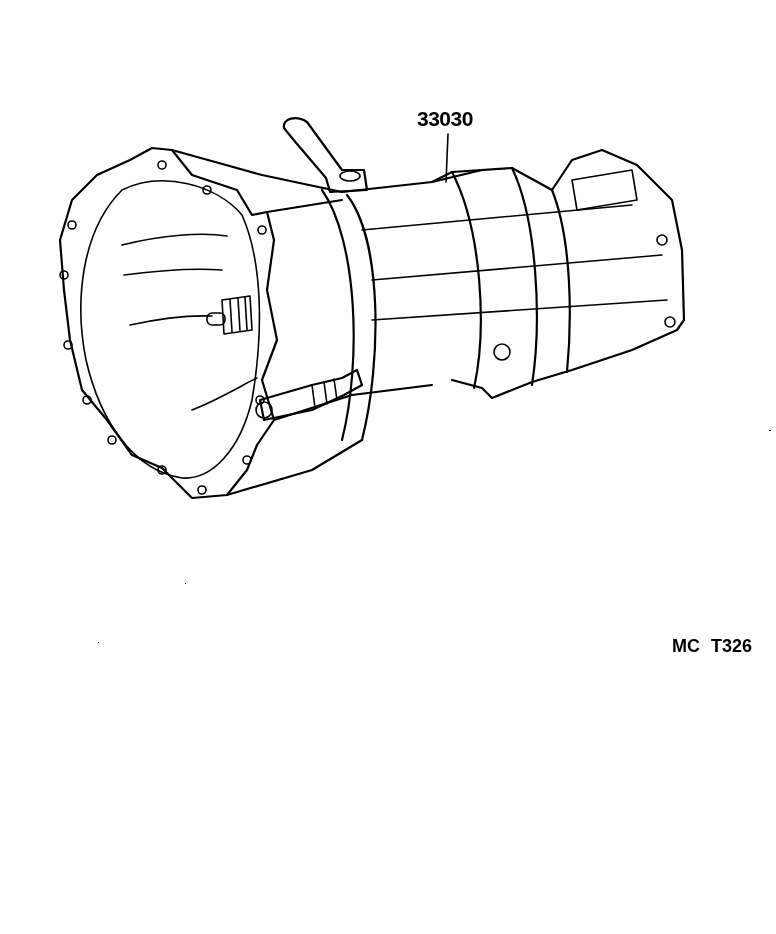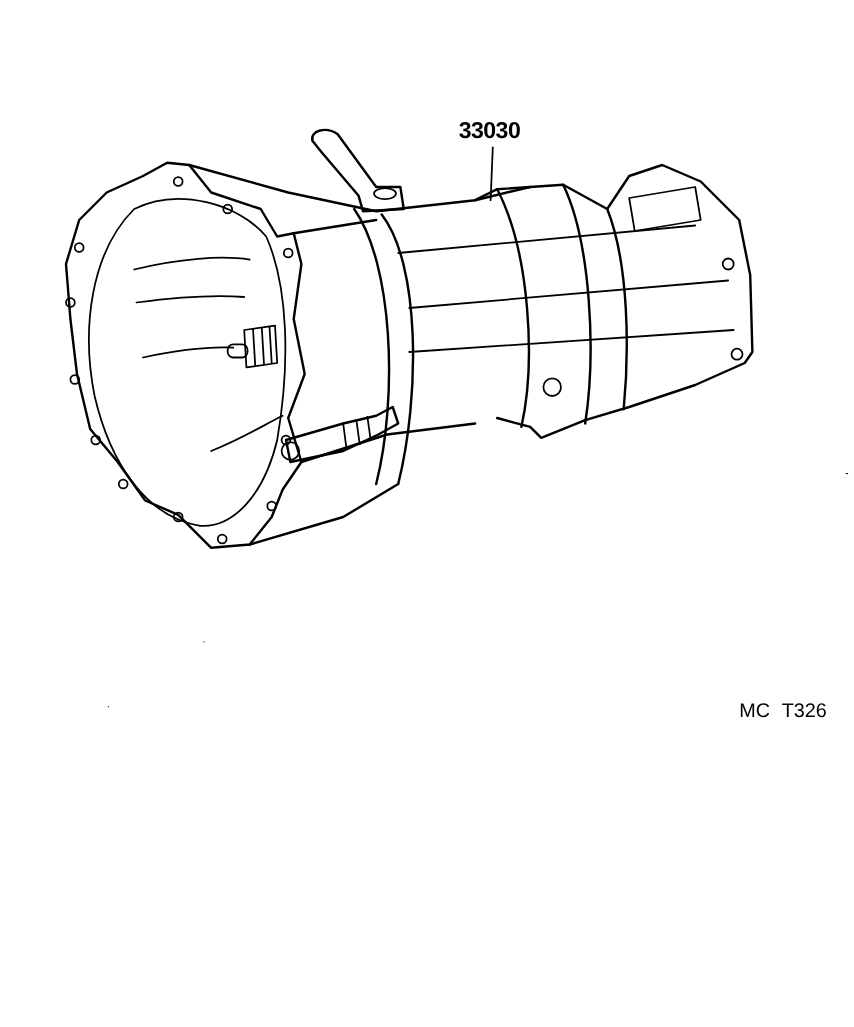--- a/index.html
+++ b/index.html
@@ -2,21 +2,21 @@
 <html><head>
   <meta charset="utf-8">
   <style>
     html, body { margin: 0; padding: 0; background: #ffffff; }
     body { width: 776px; height: 934px; position: relative; overflow: hidden;
            font-family: "Liberation Sans", sans-serif; color: #000; }
     .canvas { position: absolute; left: 12px; top: 0; width: 776px; height: 934px; }
     .callout-label { position: absolute; left: 405px; top: 108px; font-size: 21px;
                      font-weight: bold; letter-spacing: -0.5px; line-height: 1; }
     .fig-code { position: absolute; left: 660px; top: 637px; font-size: 18px;
-                font-weight: normal; line-height: 1; word-spacing: 6px; }
+                font-weight: bold; line-height: 1; word-spacing: 6px; }
     svg { position: absolute; left: 0; top: 0; }
     .ln { fill: none; stroke: #000; stroke-width: 2.2; stroke-linecap: round; stroke-linejoin: round; }
     .thin { fill: none; stroke: #000; stroke-width: 1.6; stroke-linecap: round; stroke-linejoin: round; }
   </style>
 </head>
 <body>
 
 <div class="canvas">
 
   <svg width="776" height="934" viewBox="0 0 776 934">

